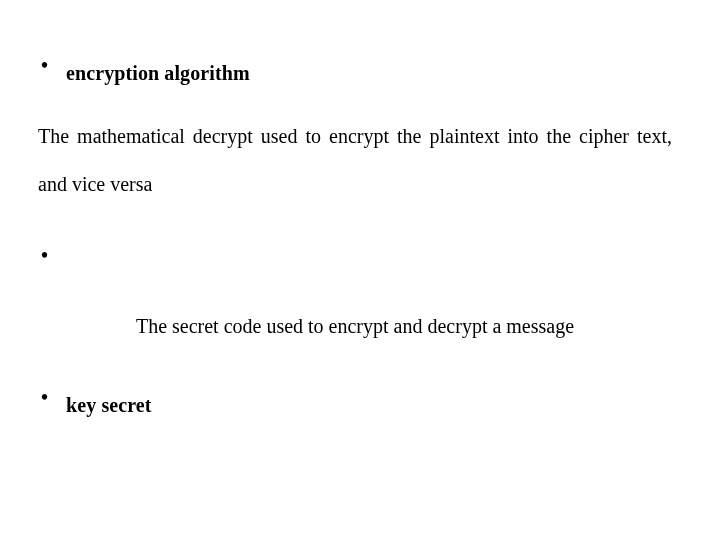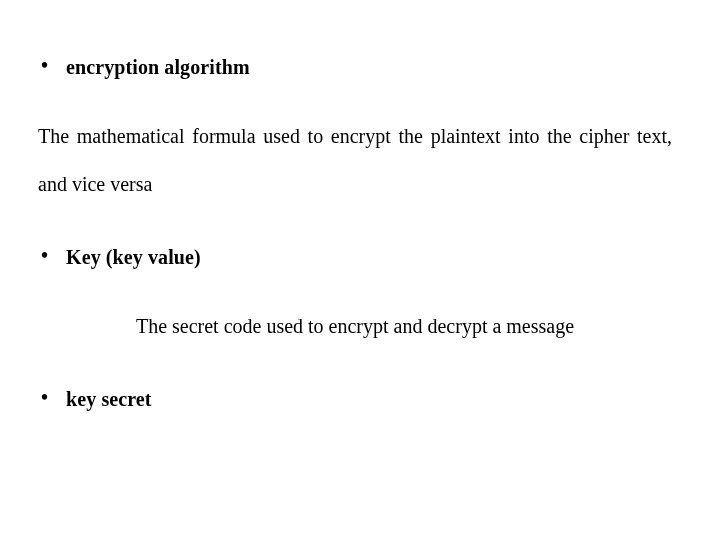--- a/index.html
+++ b/index.html
@@ -46,21 +46,21 @@
     top: 0;
     width: 12px;
     font-size: 20px;
     font-weight: bold;
     line-height: 42px;
     text-align: left;
   }
   .bullet-row .bullet-label {
     position: absolute;
     left: 28px;
-    top: 2px;
+    top: 8px;
     line-height: 42px;
     font-size: 20px;
     font-weight: bold;
     letter-spacing: 0.1px;
   }
 
   
   .body-par {
     display: block;
     font-size: 20px;
@@ -85,26 +85,25 @@
 
 <div class="slide" style="background: rgb(255, 255, 255);">
   <div class="content">
 
     <div class="bullet-row">
       <span class="bullet-glyph">•</span>
       <span class="bullet-label">encryption algorithm</span>
     </div>
     <div class="gap-after-heading"></div>
 
-    <p class="body-par">The mathematical formula used to encrypt the plaintext into the cipher text, and vice versa</p>
+    <p class="body-par">The mathematical decrypt used to encrypt the plaintext into the cipher text, and vice versa</p>
     <div class="gap-after-par"></div>
 
     <div class="bullet-row">
       <span class="bullet-glyph">•</span>
-      <span class="bullet-label">Key (key value)</span>
     </div>
     <div class="gap-after-heading"></div>
 
     <p class="body-par single-line">The secret code used to encrypt and decrypt a message</p>
     <div class="gap-after-par"></div>
 
     <div class="bullet-row">
       <span class="bullet-glyph">•</span>
       <span class="bullet-label">key secret</span>
     </div>

